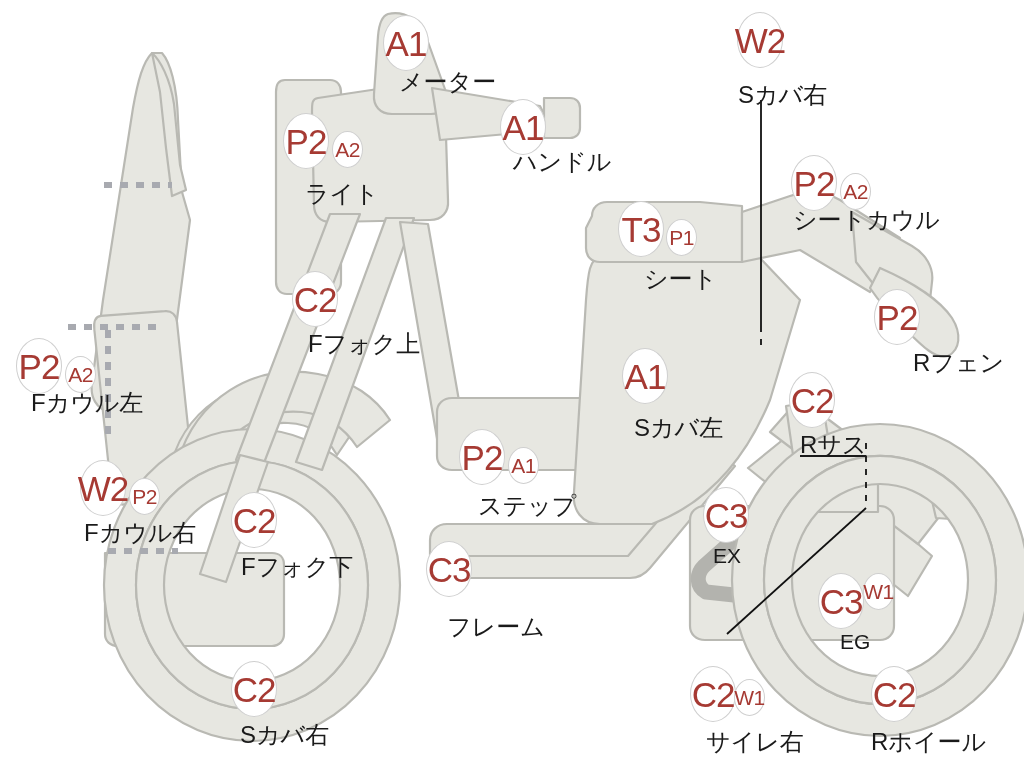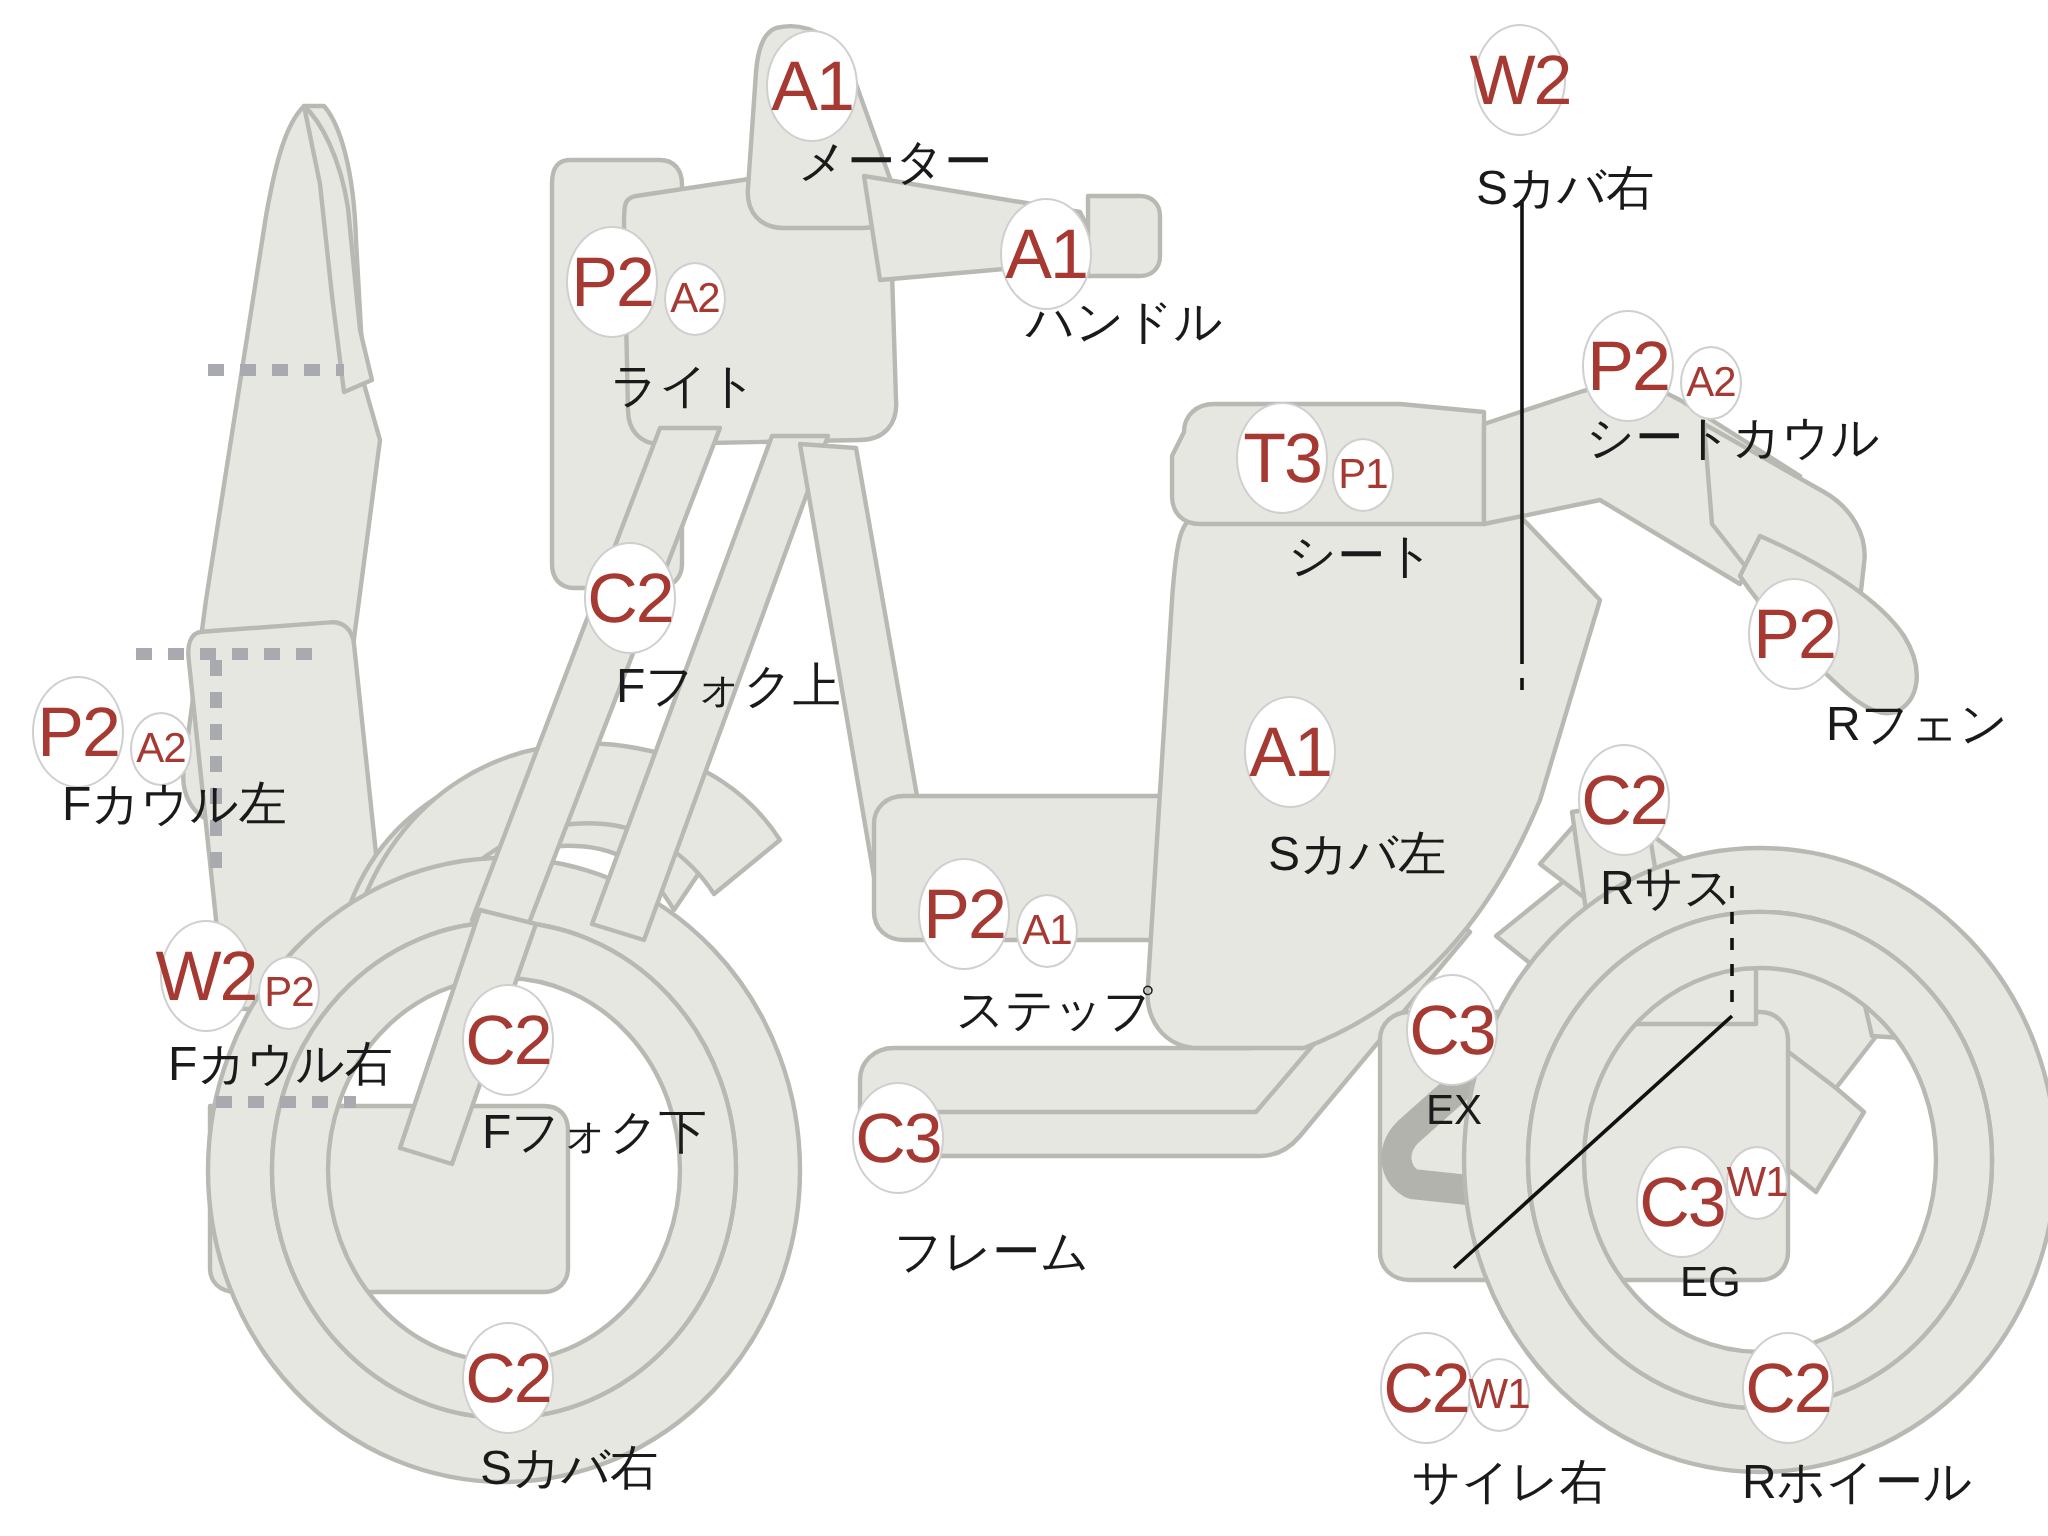--- a/index.html
+++ b/index.html
@@ -203,21 +203,21 @@
       <div class="badge small" style="left: 666px; top: 219px;">P1</div>
       <div class="plabel" style="left: 644px; top: 267px;">シート</div>
       <div class="badge big" style="left: 737px; top: 12px;">W2</div>
       <div class="plabel" style="left: 738px; top: 83px;">Sカバ右</div>
       <div class="badge big" style="left: 791px; top: 155px;">P2</div>
       <div class="badge small" style="left: 840px; top: 173px;">A2</div>
       <div class="plabel" style="left: 793px; top: 208px;">シートカウル</div>
       <div class="badge big" style="left: 874px; top: 289px;">P2</div>
       <div class="plabel" style="left: 913px; top: 351px;">Rフェン</div>
       <div class="badge big" style="left: 789px; top: 372px;">C2</div>
-      <div class="plabel" style="left: 800px; top: 433px;">Rサス</div>
+      <div class="plabel" style="left: 800px; top: 433px; text-decoration: underline;">Rサス</div>
       <div class="badge big" style="left: 703px; top: 487px;">C3</div>
       <div class="plabel lat" style="left: 713px; top: 545px;">EX</div>
       <div class="badge big" style="left: 818px; top: 573px;">C3</div>
       <div class="badge small" style="left: 863px; top: 573px;">W1</div>
       <div class="plabel lat" style="left: 840px; top: 631px;">EG</div>
       <div class="badge big" style="left: 690px; top: 666px;">C2</div>
       <div class="badge small" style="left: 734px; top: 679px;">W1</div>
       <div class="plabel" style="left: 706px; top: 730px;">サイレ右</div>
       <div class="badge big" style="left: 871px; top: 666px;">C2</div>
       <div class="plabel" style="left: 871px; top: 730px;">Rホイール</div>

